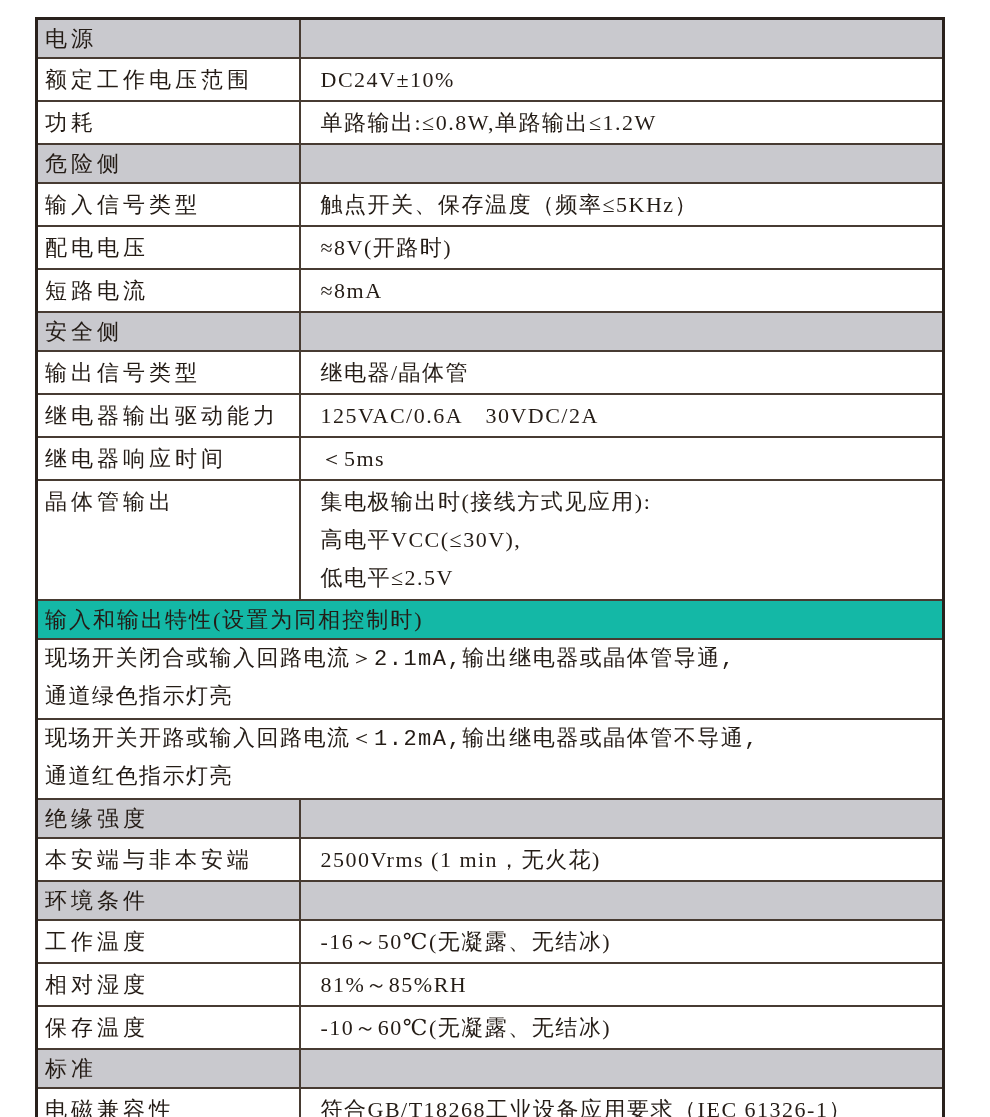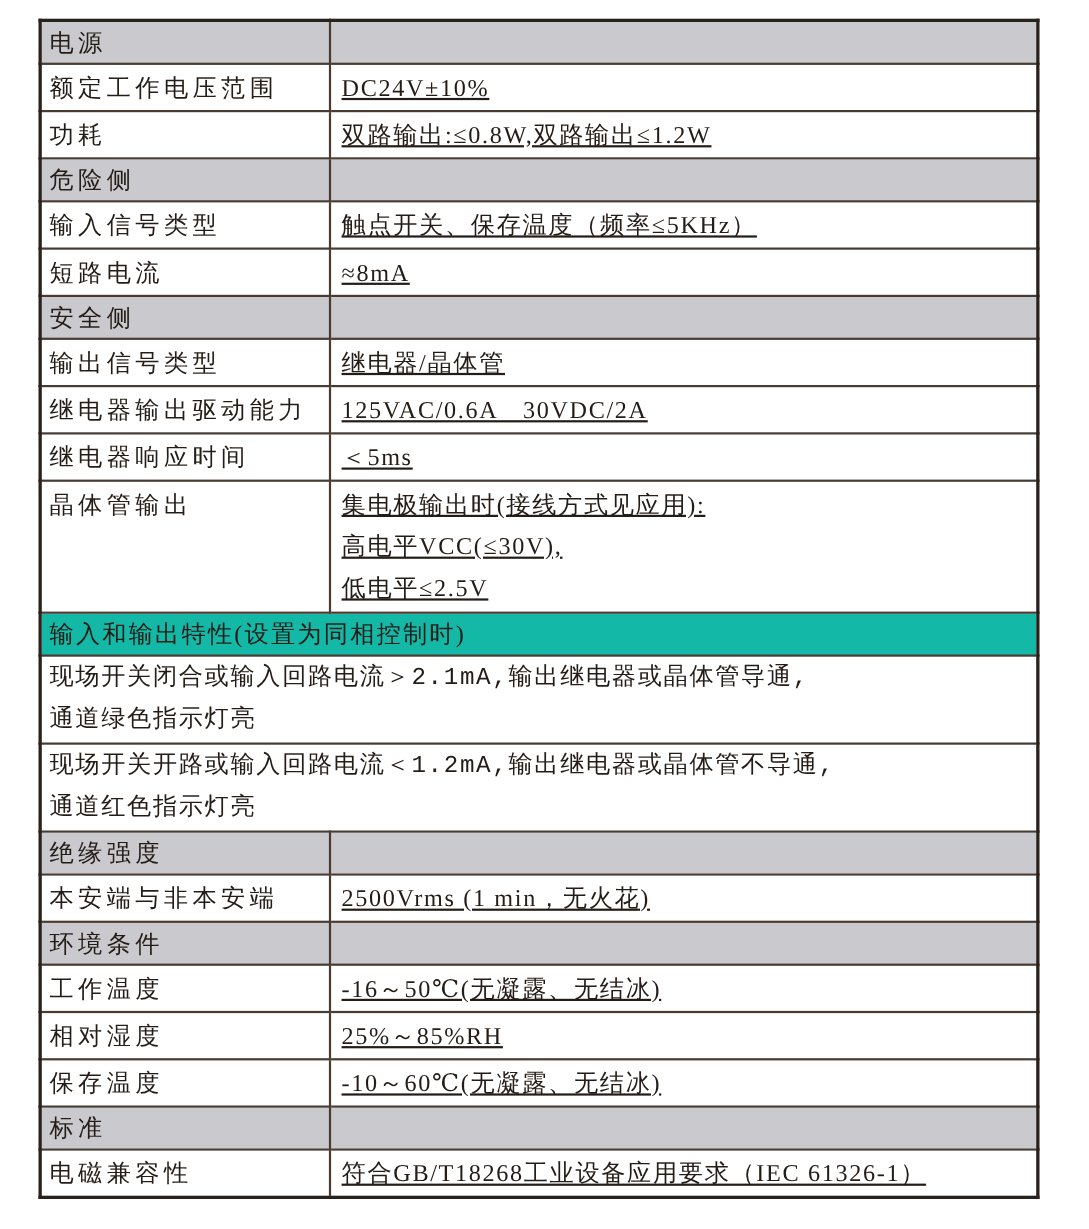--- a/index.html
+++ b/index.html
@@ -33,24 +33,23 @@
     vertical-align: middle;
     overflow: hidden;
   }
   col.c1 { width: 263px; }
   td.lbl {
     padding-left: 7px;
     letter-spacing: 4px;
     white-space: nowrap;
   }
   td.val {
-    padding-left: 10px;
+    padding-left: 20px;
     letter-spacing: 1.5px;
     white-space: nowrap;
-    text-decoration: underline;
   }
   tr.sec td {
     background: #c9c9ce;
     height: 37px;
   }
   tr.pair td { height: 41px; }
   tr.multi td {
     vertical-align: top;
     padding-top: 2px;
     padding-bottom: 2px;
@@ -85,29 +84,33 @@
       <tr class="sec">
         <td class="lbl">电源</td>
         <td class="val"></td>
       </tr>
       <tr class="pair">
         <td class="lbl">额定工作电压范围</td>
         <td class="val">DC24V±10%</td>
       </tr>
       <tr class="pair">
         <td class="lbl">功耗</td>
-        <td class="val">双路输出:≤0.8W,双路输出≤1.2W</td>
+        <td class="val">单路输出:≤0.8W,单路输出≤1.2W</td>
       </tr>
       <tr class="sec">
         <td class="lbl">危险侧</td>
         <td class="val"></td>
       </tr>
       <tr class="pair">
         <td class="lbl">输入信号类型</td>
         <td class="val">触点开关、保存温度（频率≤5KHz）</td>
+      </tr>
+      <tr class="pair">
+        <td class="lbl">配电电压</td>
+        <td class="val">≈8V(开路时)</td>
       </tr>
       <tr class="pair">
         <td class="lbl">短路电流</td>
         <td class="val">≈8mA</td>
       </tr>
       <tr class="sec">
         <td class="lbl">安全侧</td>
         <td class="val"></td>
       </tr>
       <tr class="pair">
@@ -156,21 +159,21 @@
       <tr class="sec">
         <td class="lbl">环境条件</td>
         <td class="val"></td>
       </tr>
       <tr class="pair">
         <td class="lbl">工作温度</td>
         <td class="val">-16～50℃(无凝露、无结冰)</td>
       </tr>
       <tr class="pair">
         <td class="lbl">相对湿度</td>
-        <td class="val">25%～85%RH</td>
+        <td class="val">81%～85%RH</td>
       </tr>
       <tr class="pair">
         <td class="lbl">保存温度</td>
         <td class="val">-10～60℃(无凝露、无结冰)</td>
       </tr>
       <tr class="sec">
         <td class="lbl">标准</td>
         <td class="val"></td>
       </tr>
       <tr class="pair">

